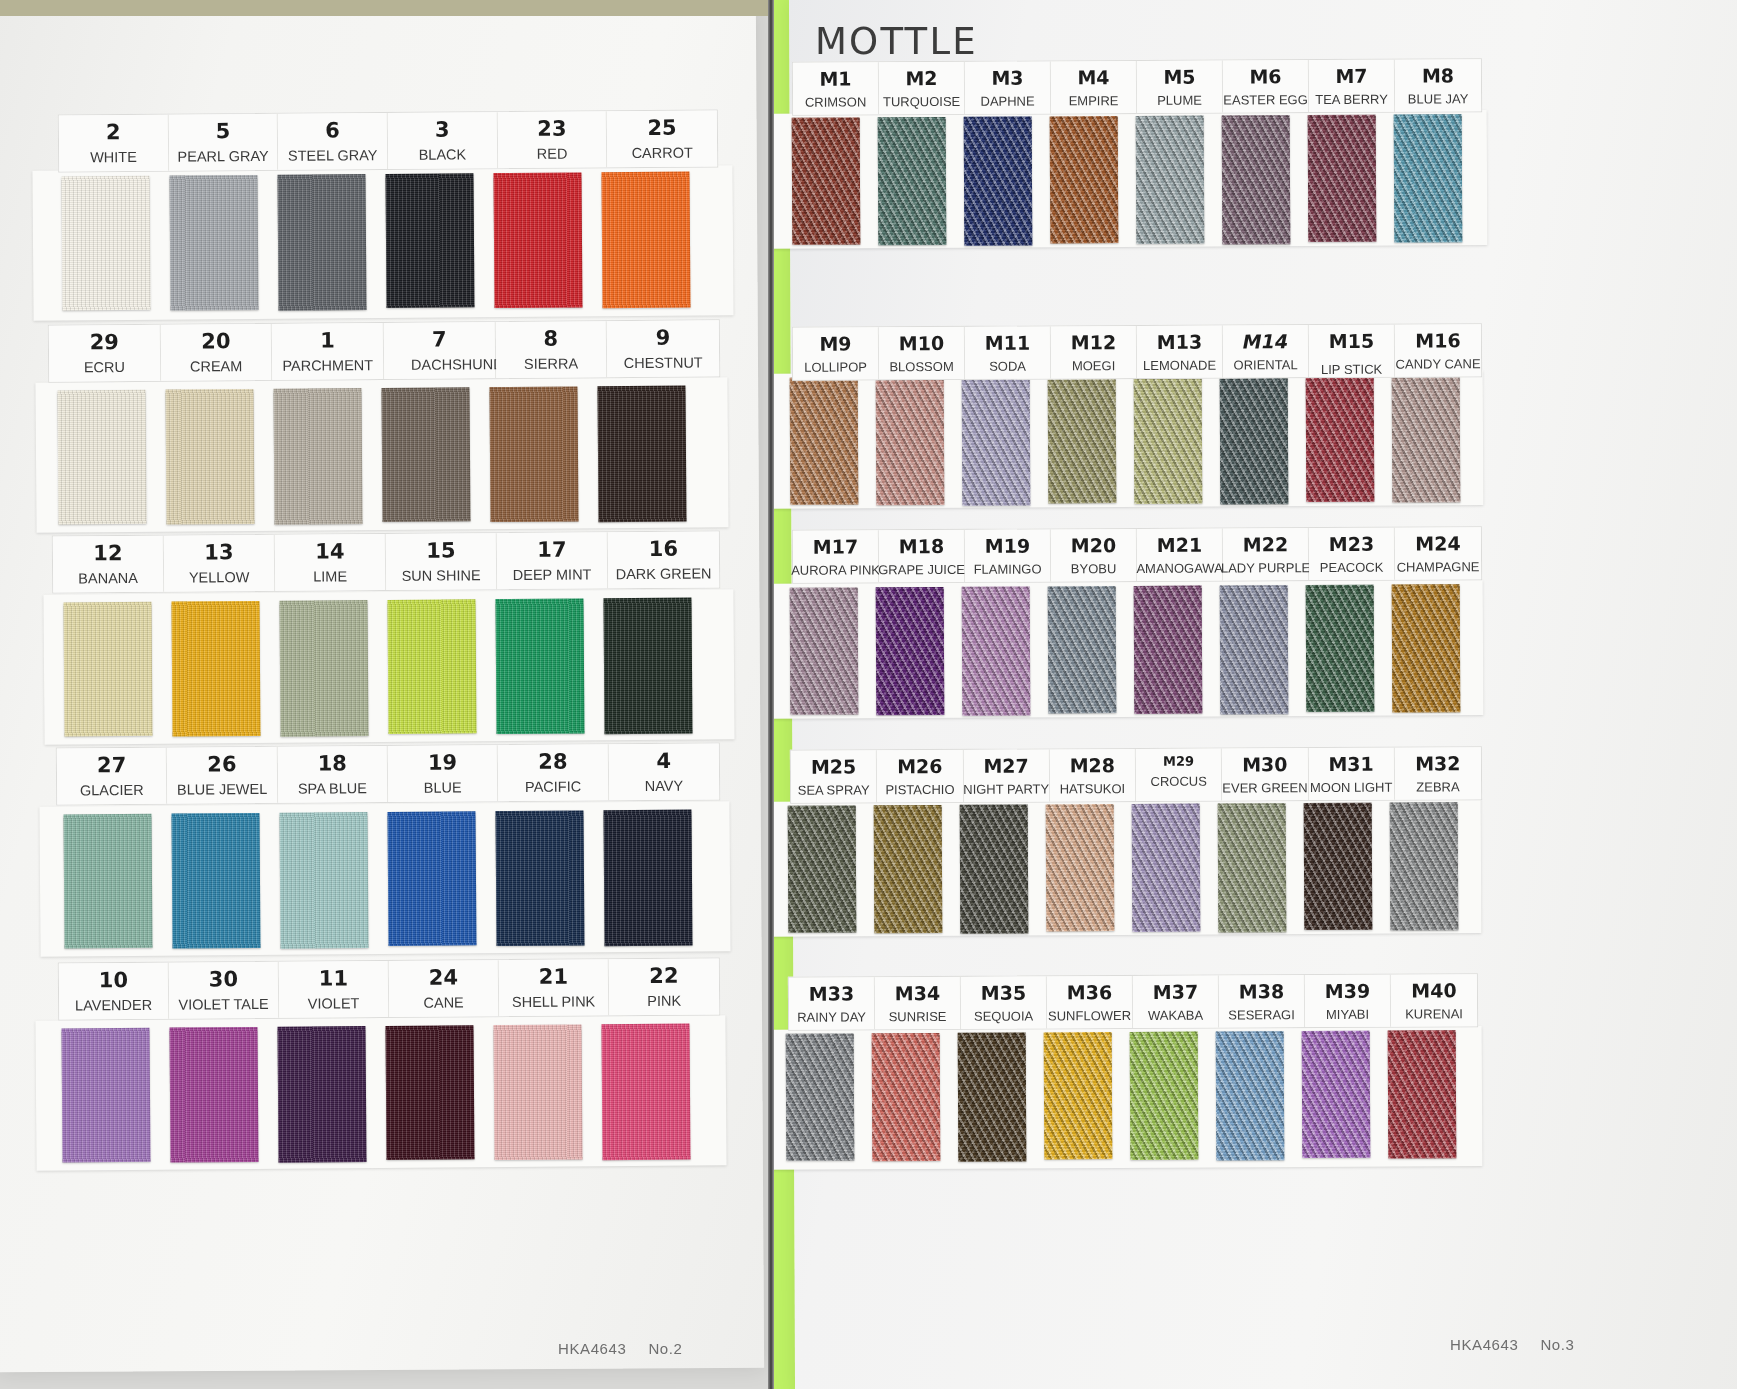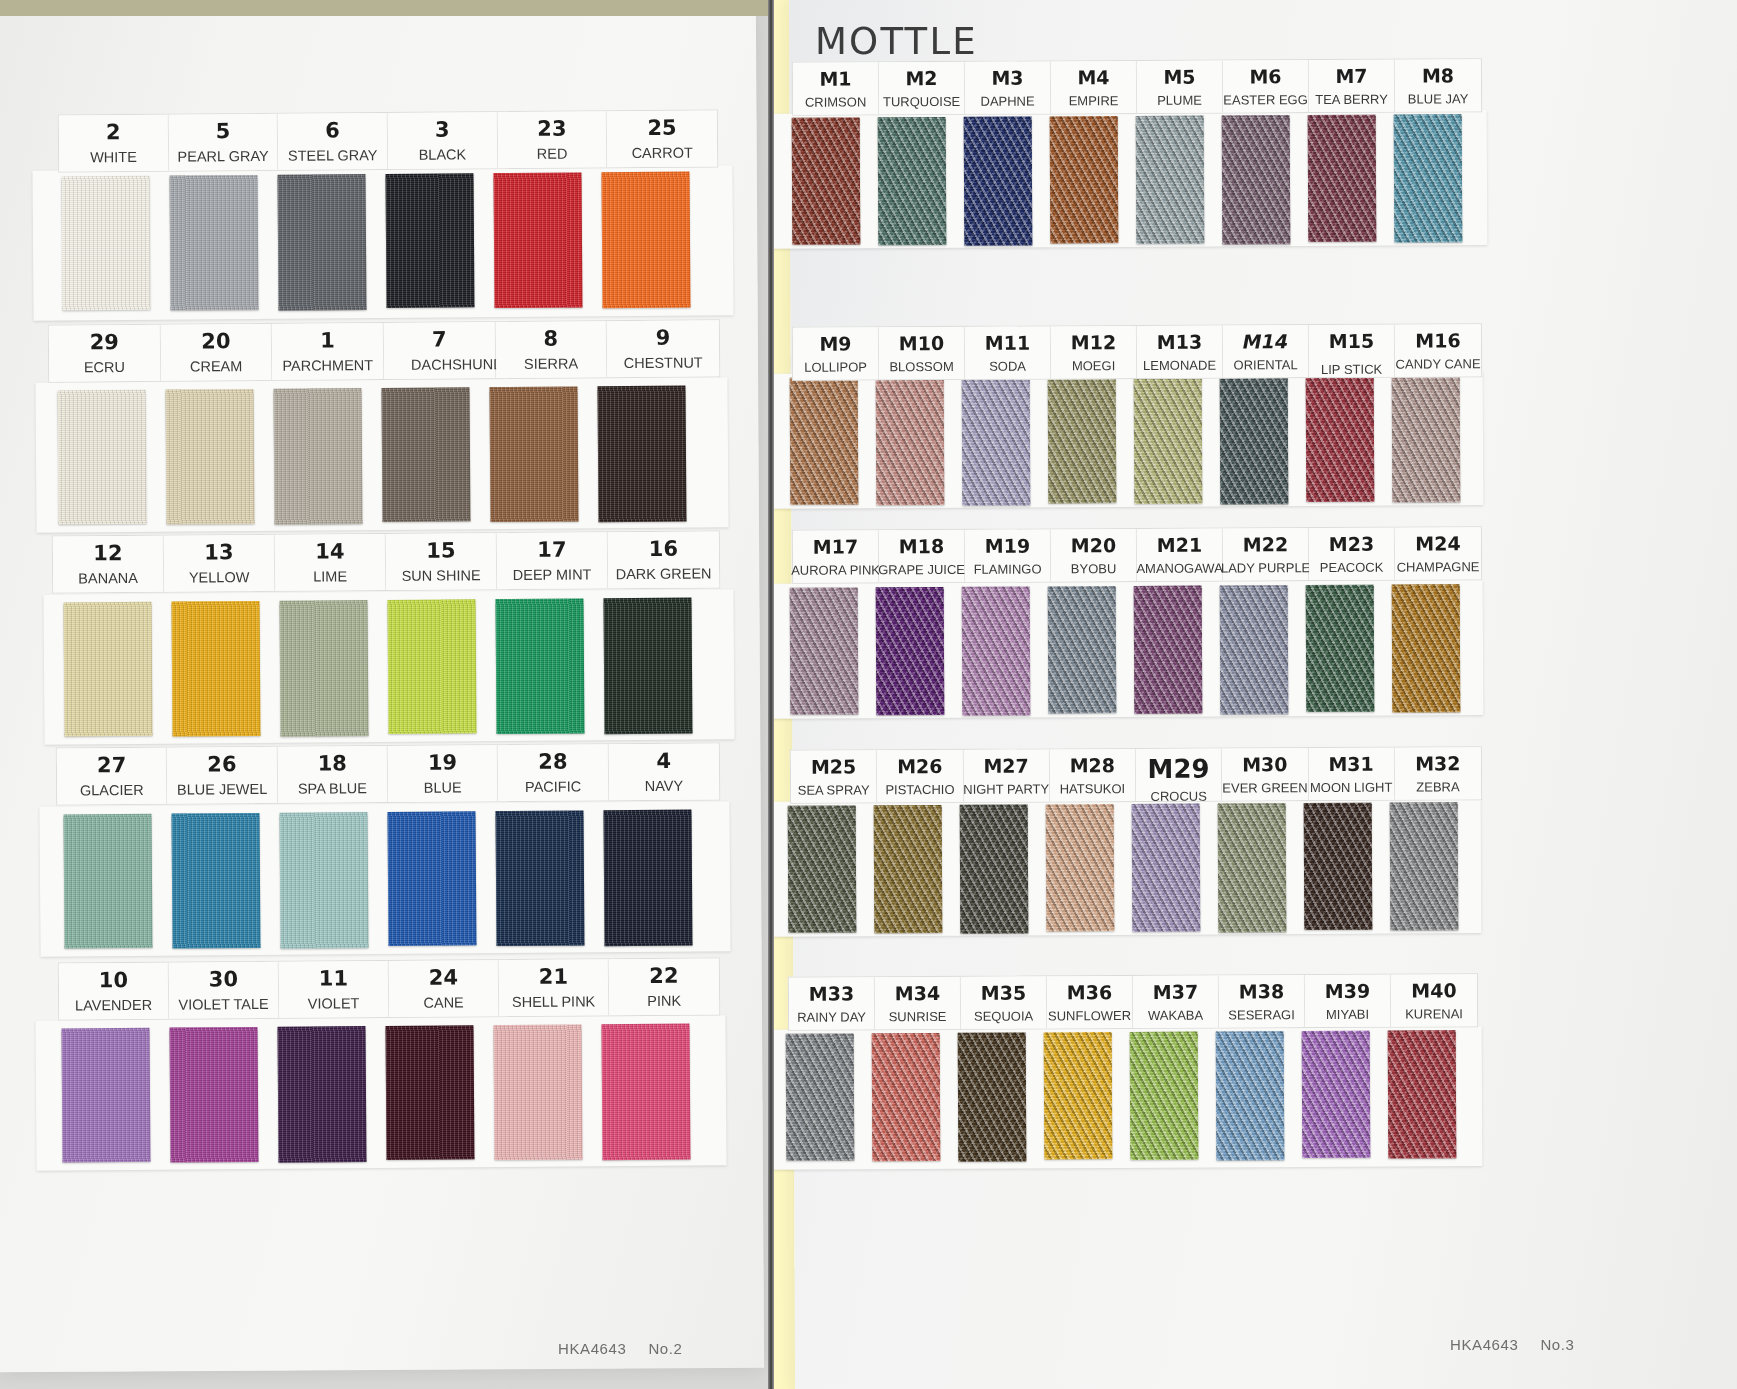--- a/index.html
+++ b/index.html
@@ -7,21 +7,21 @@
     width:1737px;height:1389px;overflow:hidden;
     background:#cdcdcd;
     font-family:"Liberation Sans", sans-serif;
     -webkit-font-smoothing:antialiased;
   }
   .card{position:relative;width:1737px;height:1389px;display:flex;}
 
   
   .page{position:relative;height:100%;overflow:hidden;}
   .page-left{width:770px;background:#d8d8d6;}
-  .page-right{width:967px;background:#fef9c3;}
+  .page-right{width:967px;background:#bef264;}
 
   
   .sheet{position:absolute;background:#f2f2f0;}
   .sheet-left{
     left:-6px;top:10px;width:766px;height:1360px;
     background:linear-gradient(105deg,#ebebe9 0%,#f4f4f2 22%,#f7f7f5 60%,#eeeeec 100%);
     transform:rotate(-0.35deg);
     box-shadow:0 0 22px rgba(0,0,0,.10);
   }
   .sheet-right{
@@ -469,21 +469,21 @@
           </div>
           <div class="labelcell" style="width: 12.5%;">
             <div class="code" style="font-size: 19px;">M27</div>
             <div class="cname" style="font-size: 13px; margin-top: 5px;">NIGHT PARTY</div>
           </div>
           <div class="labelcell" style="width: 12.5%;">
             <div class="code" style="font-size: 19px;">M28</div>
             <div class="cname" style="font-size: 13px; margin-top: 5px;">HATSUKOI</div>
           </div>
           <div class="labelcell" style="width: 12.5%;">
-            <div class="code" style="font-size: 26px;">M29</div>
+            <div class="code" style="font-size: 13px;">M29</div>
             <div class="cname" style="font-size: 13px; margin-top: 5px;">CROCUS</div>
           </div>
           <div class="labelcell" style="width: 12.5%;">
             <div class="code" style="font-size: 19px;">M30</div>
             <div class="cname" style="font-size: 13px; margin-top: 5px;">EVER GREEN</div>
           </div>
           <div class="labelcell" style="width: 12.5%;">
             <div class="code" style="font-size: 19px;">M31</div>
             <div class="cname" style="font-size: 13px; margin-top: 5px;">MOON LIGHT</div>
           </div>

